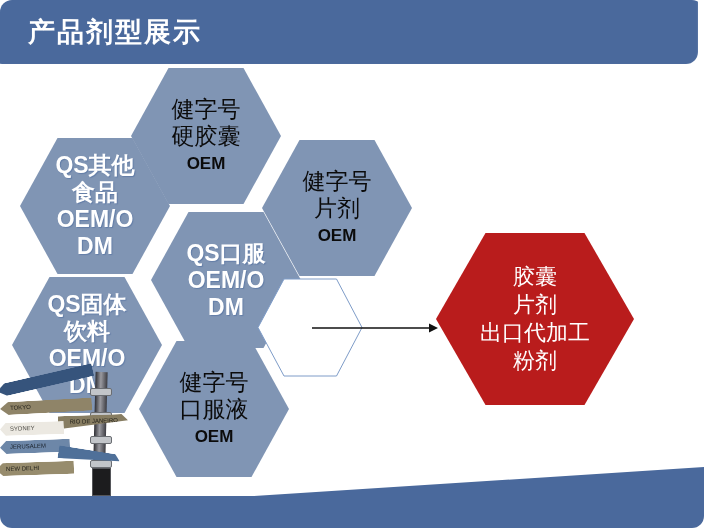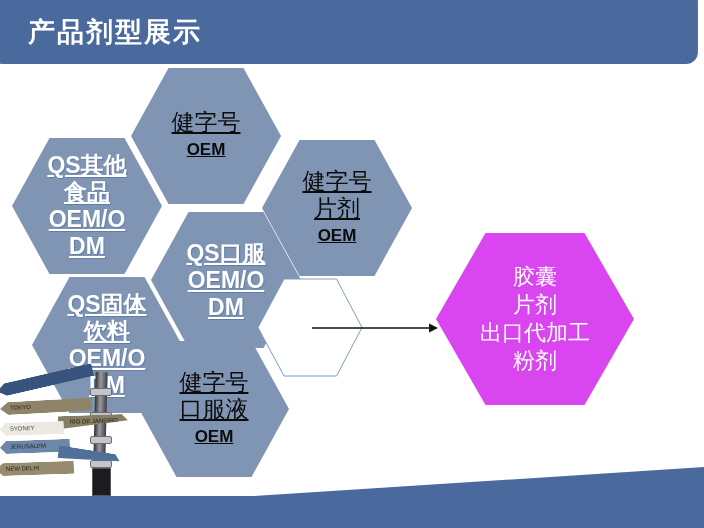--- a/index.html
+++ b/index.html
@@ -1,47 +1,47 @@
 <!DOCTYPE html>
 <html><head>
 <meta charset="utf-8">
 <style>
   html,body{margin:0;padding:0;background:#fff;}
   #slide{position:relative;width:704px;height:528px;background:#ffffff;overflow:hidden;
-         font-family:"Liberation Sans","DejaVu Sans",sans-serif;}
+         font-family:"Liberation Sans","DejaVu Sans",sans-serif;border-radius:12px;}
 
   
   .header{position:absolute;left:-10px;top:-10px;width:708px;height:74px;
           background:#4A699C;border-radius:12px;
           box-shadow:inset 0 1px 2px rgba(255,255,255,.25);}
   .header-title{position:absolute;left:38px;top:24px;color:#ffffff;
           font-family:"Liberation Serif","DejaVu Serif",serif;
           font-size:27px;font-weight:700;letter-spacing:2px;white-space:nowrap;}
 
   
   .hex{position:absolute;width:150px;height:136px;background:#8095B4;
        clip-path:polygon(25% 0%,75% 0%,100% 50%,75% 100%,25% 100%,0% 50%);
        display:flex;align-items:center;justify-content:center;text-align:center;z-index:1;}
   .hex .hex-text{width:100%;}
-  .hex .line{display:block;font-size:23px;line-height:27px;text-decoration:underline;}
+  .hex .line{display:block;font-size:23px;line-height:27px;}
   .cn-black .line{color:#0b0b0b;font-family:"Liberation Serif","DejaVu Serif",serif;font-weight:400;}
   .cn-black .line.oem{font-family:"Liberation Sans","DejaVu Sans",sans-serif;font-weight:700;font-size:17px;}
   .qs-white .line{color:#ffffff;font-weight:700;
        font-family:"Liberation Sans","DejaVu Sans",sans-serif;
        text-shadow:1px 1px 1px rgba(74,105,156,.55);}
   .hex1{left:131px;top:68px;}
-  .hex2{left:12px;top:138px;text-align:center;}
+  .hex2{left:20px;top:138px;text-align:center;}
   .hex3{left:262px;top:140px;}
   .hex4{left:151px;top:212px;}
-  .hex5{left:32px;top:277px;}
+  .hex5{left:12px;top:277px;}
   .hex6{left:139px;top:341px;}
 
   .hex-outline{position:absolute;left:257px;top:278px;z-index:2;}
 
-  .hex-dark{position:absolute;left:436px;top:233px;width:198px;height:172px;background:#d946ef;
+  .hex-dark{position:absolute;left:436px;top:233px;width:198px;height:172px;background:#b91c1c;
        clip-path:polygon(25% 0%,75% 0%,100% 50%,75% 100%,25% 100%,0% 50%);
        display:flex;align-items:center;justify-content:center;text-align:center;z-index:1;}
   .hex-dark .line{display:block;color:#ffffff;font-size:22px;line-height:28px;
        font-family:"Liberation Serif","DejaVu Serif",serif;}
 
   .arrow-svg{position:absolute;left:308px;top:320px;z-index:3;}
 
   
   .band{position:absolute;left:0;top:496px;width:704px;height:32px;background:#4A699C;z-index:2;}
   .band-wedge{position:absolute;left:240px;top:467px;width:464px;height:30px;background:#4A699C;
@@ -65,20 +65,21 @@
 
 <div id="slide">
 
   <div class="header">
     <div class="header-title">产品剂型展示</div>
   </div>
 
   <div class="hex hex1 cn-black">
     <div class="hex-text">
       <span class="line">健字号</span>
+      <span class="line">硬胶囊</span>
       <span class="line oem">OEM</span>
     </div>
   </div>
 
   <div class="hex hex2 qs-white">
     <div class="hex-text">
       <span class="line">QS其他</span>
       <span class="line">食品</span>
       <span class="line">OEM/O</span>
       <span class="line">DM</span>

